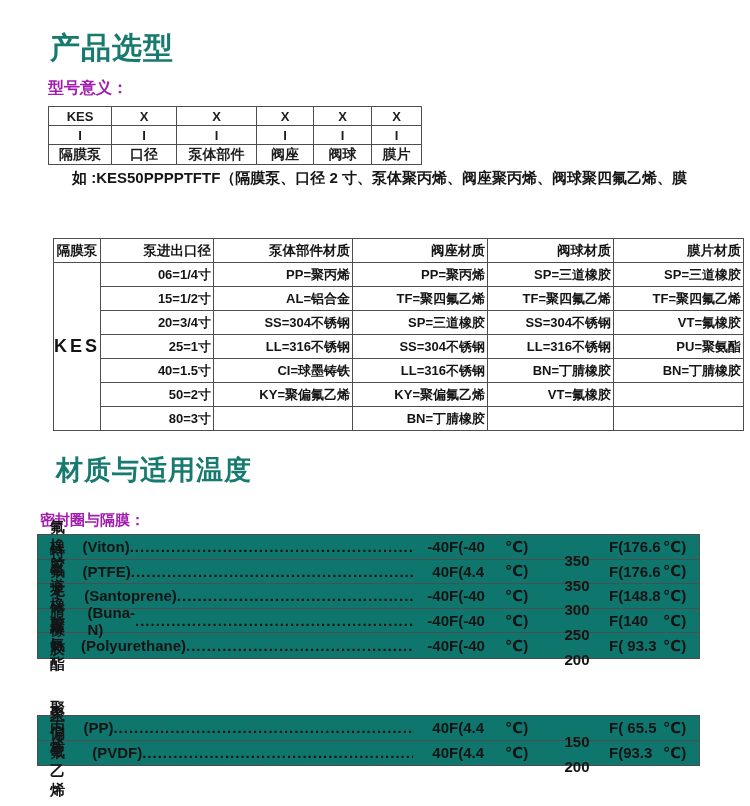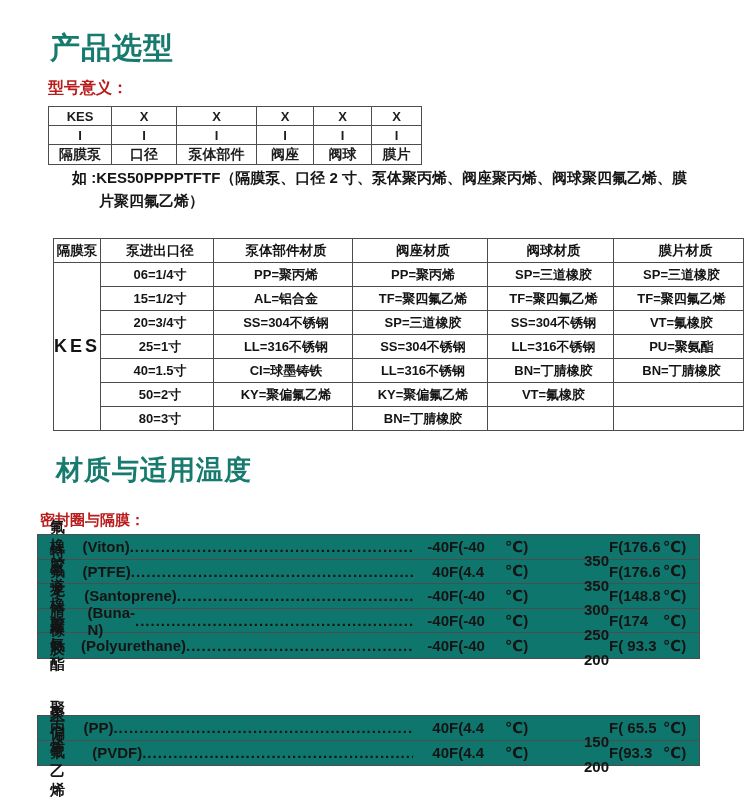--- a/index.html
+++ b/index.html
@@ -7,21 +7,21 @@
     width:750px;height:806px;position:relative;overflow:hidden;
     font-family:"Liberation Sans","DejaVu Sans",sans-serif;
     color:#1d1d1d;
   }
   .abs{position:absolute;}
   .teal{color:#177a6e;}
 
   
   .title-main{left:46px;top:24px;font-size:30px;font-weight:700;letter-spacing:1px;margin:4px;}
   .title-materials{left:56px;top:452px;font-size:27px;font-weight:700;letter-spacing:1px;margin:0;}
-  .small-label{font-size:16px;font-weight:600;color:#b91c1c;}
+  .small-label{font-size:16px;font-weight:600;color:#a21caf;}
   .lbl-model{left:48px;top:78px;}
   .lbl-seal{left:40px;top:511px;font-size:15px;}
   .lbl-fluid{left:40px;top:719px;font-size:15px;}
 
   
   .model-table{left:48px;top:106px;border-collapse:collapse;table-layout:fixed;}
   .model-table td{
     border:1px solid #4d4d4d;text-align:center;vertical-align:middle;
     font-size:13px;font-weight:600;height:18px;padding:0;
   }
@@ -29,21 +29,21 @@
   .mc0{width:62px;} .mc1{width:64px;} .mc2{width:79px;}
   .mc3{width:56px;} .mc4{width:57px;} .mc5{width:49px;}
 
   .example{left:48px;top:166px;font-size:15px;font-weight:600;line-height:23px;color:#161616;margin-left:24px;}
   .example .l2{padding-left:27px;}
 
   
   .sel-table{left:53px;top:238px;border-collapse:collapse;table-layout:fixed;}
   .sel-table th,.sel-table td{
     border:1px solid #4d4d4d;font-size:13px;font-weight:600;color:#141414;
-    padding:0 2px 0 8px;text-align:center;height:23px;vertical-align:middle;overflow:hidden;white-space:nowrap;
+    padding:0 2px 0 8px;text-align:right;height:23px;vertical-align:middle;overflow:hidden;white-space:nowrap;
   }
   .sel-table th{font-size:13.5px;font-weight:600;}
   .sc0{width:46px;} .sc1{width:102px;} .sc2{width:128px;}
   .sc3{width:124px;} .sc4{width:115px;} .sc5{width:111px;}
   .sel-table th.center, .sel-table td.series{text-align:center;padding:0;}
   .sel-table th.pad16{padding-left:16px;}
   .sel-table td.series{font-size:18px;letter-spacing:3px;font-weight:600;}
 
   
   .temp-table{width:661px;border:1px solid #4d4d4d;background:#0f766e;}
@@ -56,21 +56,21 @@
   .temp-table .trow:last-child{border-bottom:none;}
   .ten{margin-left:16px;}
   .dots{flex:1 1 auto;overflow:hidden;white-space:nowrap;min-width:10px;}
   .dots::after{
     content:"......................................................................................................................................................";
     letter-spacing:1px;font-weight:600;
   }
   .tmin{width:36px;flex:none;text-align:right;}
   .tfmin{width:56px;flex:none;white-space:pre;}
   .tdeg{width:40px;flex:none;}
-  .tmax{width:64px;flex:none;text-align:right;margin-top:28px;}
+  .tmax{width:64px;flex:none;text-align:center;margin-top:28px;}
   .tfmax{width:54px;flex:none;white-space:pre;}
   .tdeg2{width:32px;flex:none;padding-right:4px;}
 </style>
 </head>
 <body>
 
 <h1 class="abs title-main teal">产品选型</h1>
 
 <div class="abs small-label lbl-model">型号意义：</div>
 
@@ -98,21 +98,20 @@
     <td>泵体部件</td>
     <td>阀座</td>
     <td>阀球</td>
     <td>膜片</td>
   </tr>
 </tbody>
   </table>
 
 <div class="abs example">
   <div class="l1">如 :KES50PPPPTFTF（隔膜泵、口径 2 寸、泵体聚丙烯、阀座聚丙烯、阀球聚四氟乙烯、膜</div>
-  <div class="l2">片聚四氟乙烯）</div>
 </div>
 
 <table class="abs sel-table">
   <tbody>
       <tr>
     <th class="sc0 center">隔膜泵</th>
     <th class="sc1">泵进出口径</th>
     <th class="sc2">泵体部件材质</th>
     <th class="sc3">阀座材质</th>
     <th class="sc4">阀球材质</th>
@@ -210,21 +209,21 @@
     <span class="tdeg2">℃)</span>
   </div>
   <div class="trow">
     <span class="tname">丁腈橡胶</span>
     <span class="ten">(Buna-N)</span>
     <span class="dots"></span>
     <span class="tmin">-40</span>
     <span class="tfmin">F(-40</span>
     <span class="tdeg">℃)</span>
     <span class="tmax">250</span>
-    <span class="tfmax">F(174</span>
+    <span class="tfmax">F(140</span>
     <span class="tdeg2">℃)</span>
   </div>
   <div class="trow">
     <span class="tname">聚氨酯</span>
     <span class="ten">(Polyurethane)</span>
     <span class="dots"></span>
     <span class="tmin">-40</span>
     <span class="tfmin">F(-40</span>
     <span class="tdeg">℃)</span>
     <span class="tmax">200</span>

